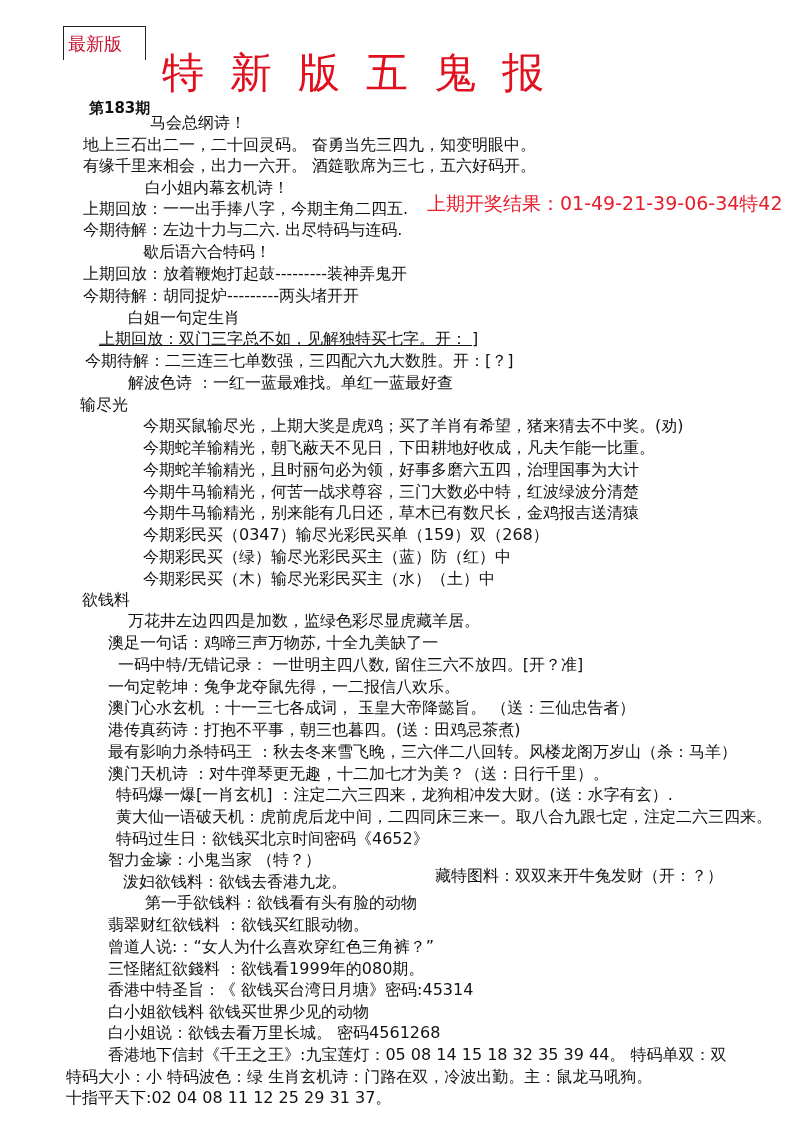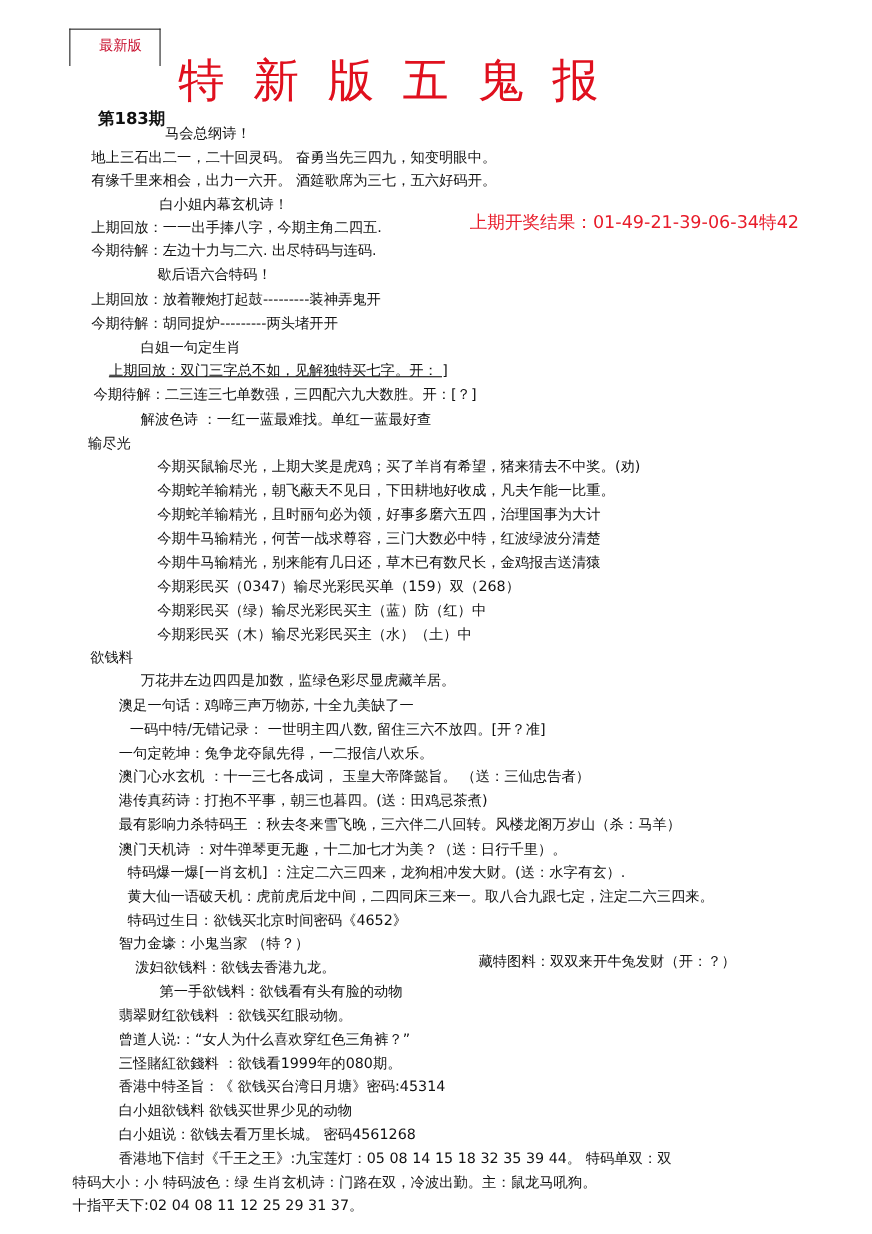--- a/index.html
+++ b/index.html
@@ -7,25 +7,25 @@
     width: 793px; height: 1122px; position: relative; overflow: hidden;
     font-family: "DejaVu Sans", "Liberation Sans", sans-serif;
     color: #111111;
   }
   .abs { position: absolute; white-space: nowrap; line-height: 1; }
   .badge-box {
     position: absolute; left: 63px; top: 26px; width: 83px; height: 34px;
     border-left: 1px solid #222; border-top: 1px solid #222; border-right: 1px solid #222;
     box-sizing: border-box;
   }
-  .badge-text { position: absolute; left: 26px; top: 5px; font-size: 13px; color: #c8102e; }
+  .badge-text { position: absolute; left: 4px; top: 5px; font-size: 18px; color: #c8102e; }
   .title { left: 162px; top: 52px; font-size: 42px; color: #e0101e; letter-spacing: 26px; font-family: "DejaVu Serif", "Liberation Serif", serif; }
   .issue { left: 89px; top: 101px; font-size: 15px; font-weight: bold; color: #111; }
-  .result { left: 427px; top: 194px; font-size: 16px; color: #e81c2a; }
-  .t { font-size: 13px; }
+  .result { left: 427px; top: 194px; font-size: 19px; color: #e81c2a; }
+  .t { font-size: 16px; }
 </style>
 </head>
 <body>
 
 <div class="badge-box">
   <span class="badge-text">最新版</span>
 </div>
 
 <div class="abs title">特新版五鬼报</div>
 <div class="abs issue">第183期</div>

